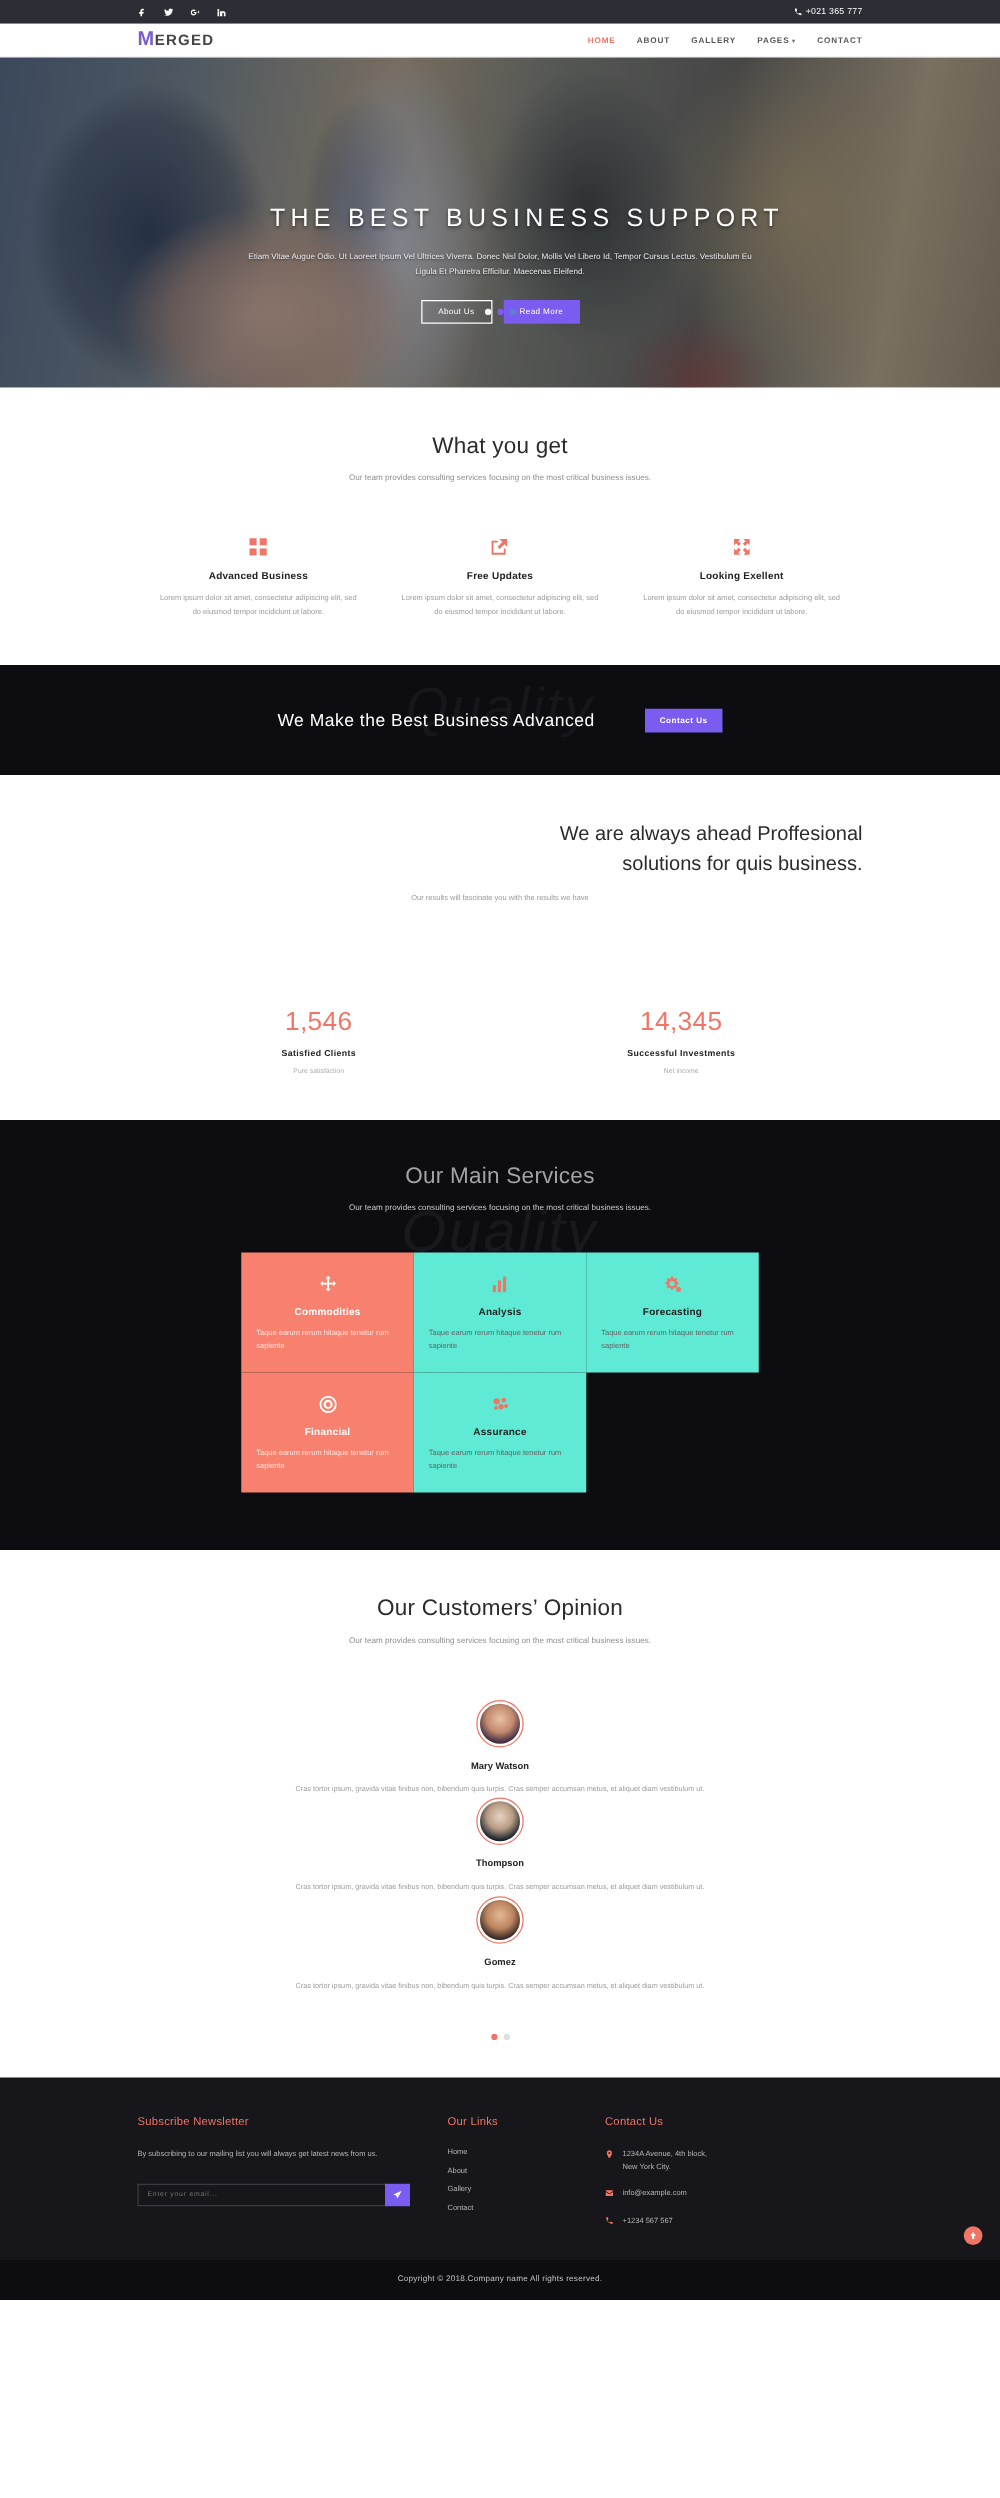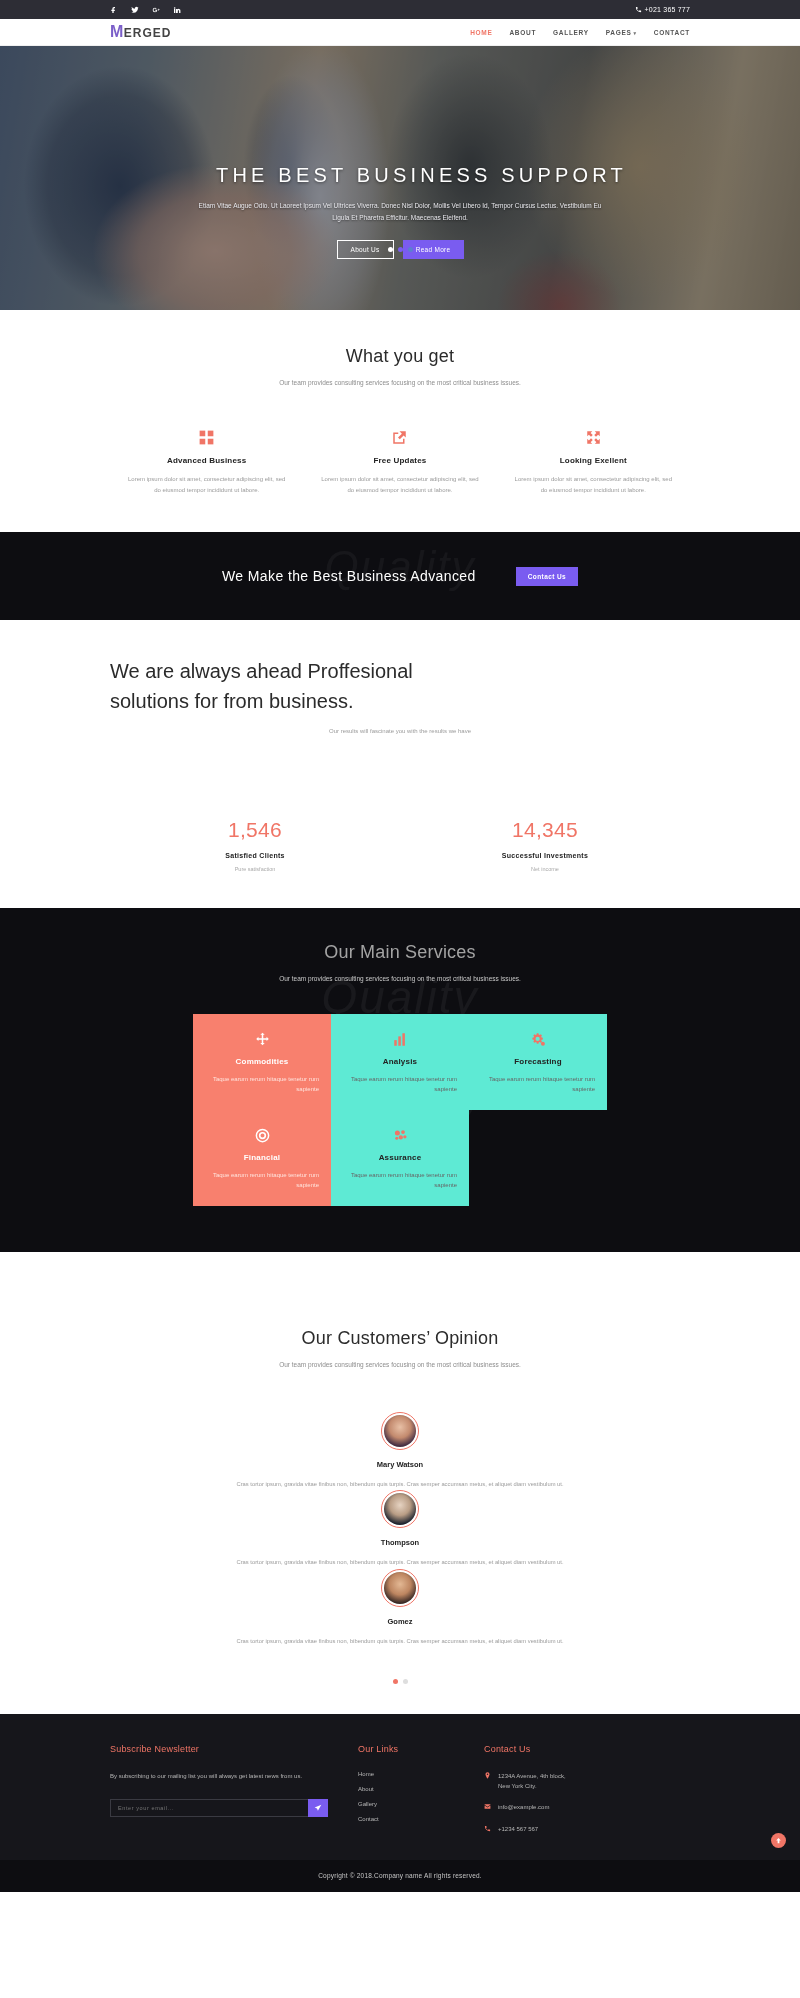--- a/index.html
+++ b/index.html
@@ -105,21 +105,21 @@
     color:rgba(255,255,255,.045); font-size:44px; font-style:italic; letter-spacing:2px;
     top:-18px;
   }
   .cta h2 { color:#fff; font-size:14px; font-weight:normal; letter-spacing:.4px; position:relative; }
   .cta .btn-contact {
     background:#7a5cf0; color:#fff; border:none; font-size:6.5px;
     padding:6px 12px; letter-spacing:.4px; font-weight:bold; cursor:pointer; position:relative;
   }
 
   
-  .stats-head h2 { text-align:left; font-size:20px; font-weight:normal; color:#2b2b2b; line-height:1.5; }
+  .stats-head h2 { text-align:right; font-size:16px; font-weight:normal; color:#2b2b2b; line-height:1.5; }
   .stats-head p { text-align:center; font-size:6px; color:#9b9b9b; margin-top:12px; }
   .stats { display:flex; margin-top:36px; }
   .stat { flex:1; text-align:center; }
   .stat-num { font-size:21px; color:#f07566; letter-spacing:.3px;margin-top:48px; }
   .stat-label { margin-top:10px; font-size:7px; font-weight:bold; color:#222; letter-spacing:.3px; }
   .stat-sub { margin-top:7px; font-size:5.5px; color:#aaa; }
 
   
   .services-wrap { background:#0d0d11; position:relative; overflow:hidden; padding:34px 0 46px; }
   .services-wrap .bgword {
@@ -130,36 +130,36 @@
     position:absolute; left:0; right:0; top:170px; text-align:center;
     color:rgba(255,255,255,.045); font-size:40px; font-style:italic; letter-spacing:2px;
   }
   .services-wrap .sec-title { color:#a3a3a3; position:relative; }
   .services-wrap .sec-sub { color:#c9c9c9; position:relative; }
   .svc-grid {
     position:relative; margin:32px auto 0; width:414px;
     display:grid; grid-template-columns:repeat(3,1fr);
   }
   .svc { height:96px; display:flex; flex-direction:column; align-items:center; justify-content:center;
-         padding:0 12px; text-align:right; }
+         padding:0 12px; text-align:left; }
   .svc.coral { background:#f8806e; }
   .svc.white { background:#5eead4; }
   .svc-icon { height:20px; display:flex; align-items:center; justify-content:center; }
   .svc-icon svg { width:15px; height:15px; }
   .svc.coral .svc-icon svg { fill:#ffffff; }
   .svc.white .svc-icon svg { fill:#f07566; }
   .svc-title { margin-top:7px; font-size:8px; font-weight:bold; letter-spacing:.2px; }
   .svc.coral .svc-title { color:#fff; }
   .svc.white .svc-title { color:#222; }
   .svc-text { margin-top:8px; font-size:6px; line-height:1.75; }
   .svc.coral .svc-text { color:#ffe3dd; }
   .svc.white .svc-text { color:#666; }
 
   
-  .testi { padding:36px 110px 30px; background:#fff;margin-top:40px; }
+  .testi { padding:36px 110px 30px; background:#fff; }
   .testi-row { display:flex; margin-top:44px;flex-direction:column; }
   .testi-col { flex:1; text-align:center; padding:0 10px; }
   .avatar {
     width:38px; height:38px; border-radius:50%; margin:0 auto;
     border:1.5px solid #f07566; padding:2px; box-sizing:border-box; overflow:hidden;
   }
   .avatar .face { width:100%; height:100%; border-radius:50%; }
   .face.a { background:radial-gradient(circle at 50% 38%, #e8c0a6 0%, #c38a6e 42%, #4a3245 72%, #2c1d30 100%); }
   .face.b { background:radial-gradient(circle at 50% 38%, #e6d3c2 0%, #b99d85 40%, #1d232e 74%, #10151c 100%); }
   .face.c { background:radial-gradient(circle at 50% 38%, #e3b894 0%, #bd8560 42%, #3a2a26 74%, #241a18 100%); }
@@ -310,21 +310,21 @@
   </div>
 
   <div class="cta">
     <div class="bgword">Quality</div>
     <h2>We Make the Best Business Advanced</h2>
     <button class="btn-contact">Contact Us</button>
   </div>
 
   <div class="section">
     <div class="stats-head">
-      <h2><span>We are always ahead Proffesional</span><br><span>solutions for from business.</span></h2>
+      <h2><span>We are always ahead Proffesional</span><br><span>solutions for quis business.</span></h2>
       <p>Our results will fascinate you with the results we have</p>
     </div>
     <div class="stats">
       <div class="stat">
         <div class="stat-num">1,546</div>
         <div class="stat-label">Satisfied Clients</div>
         <div class="stat-sub">Pure satisfaction</div>
       </div>
       <div class="stat">
         <div class="stat-num">14,345</div>

